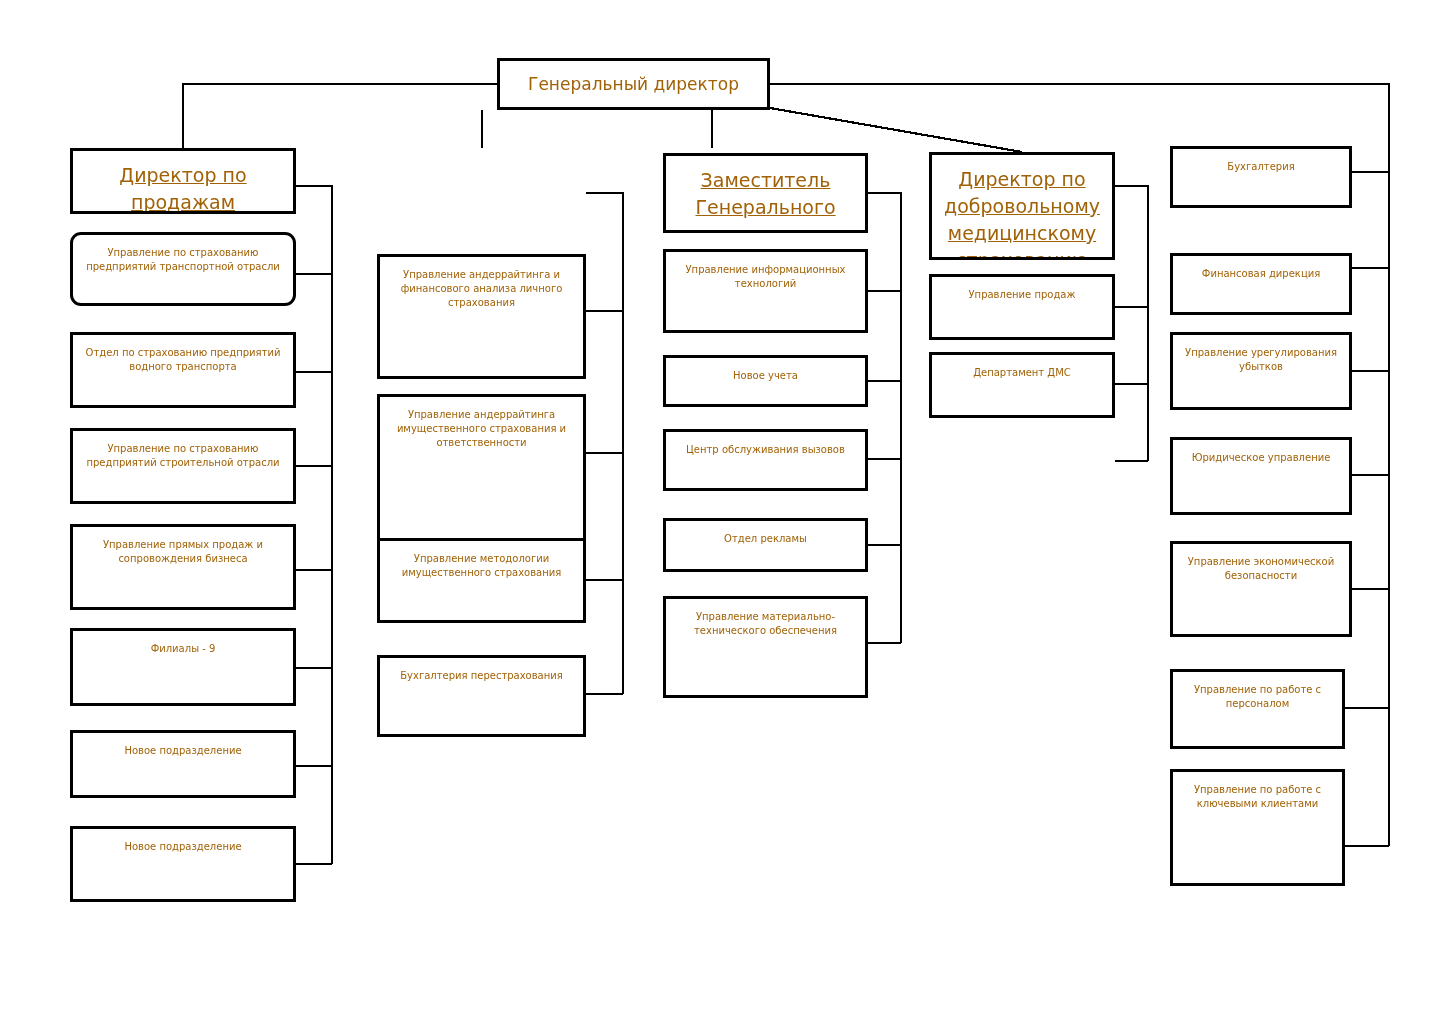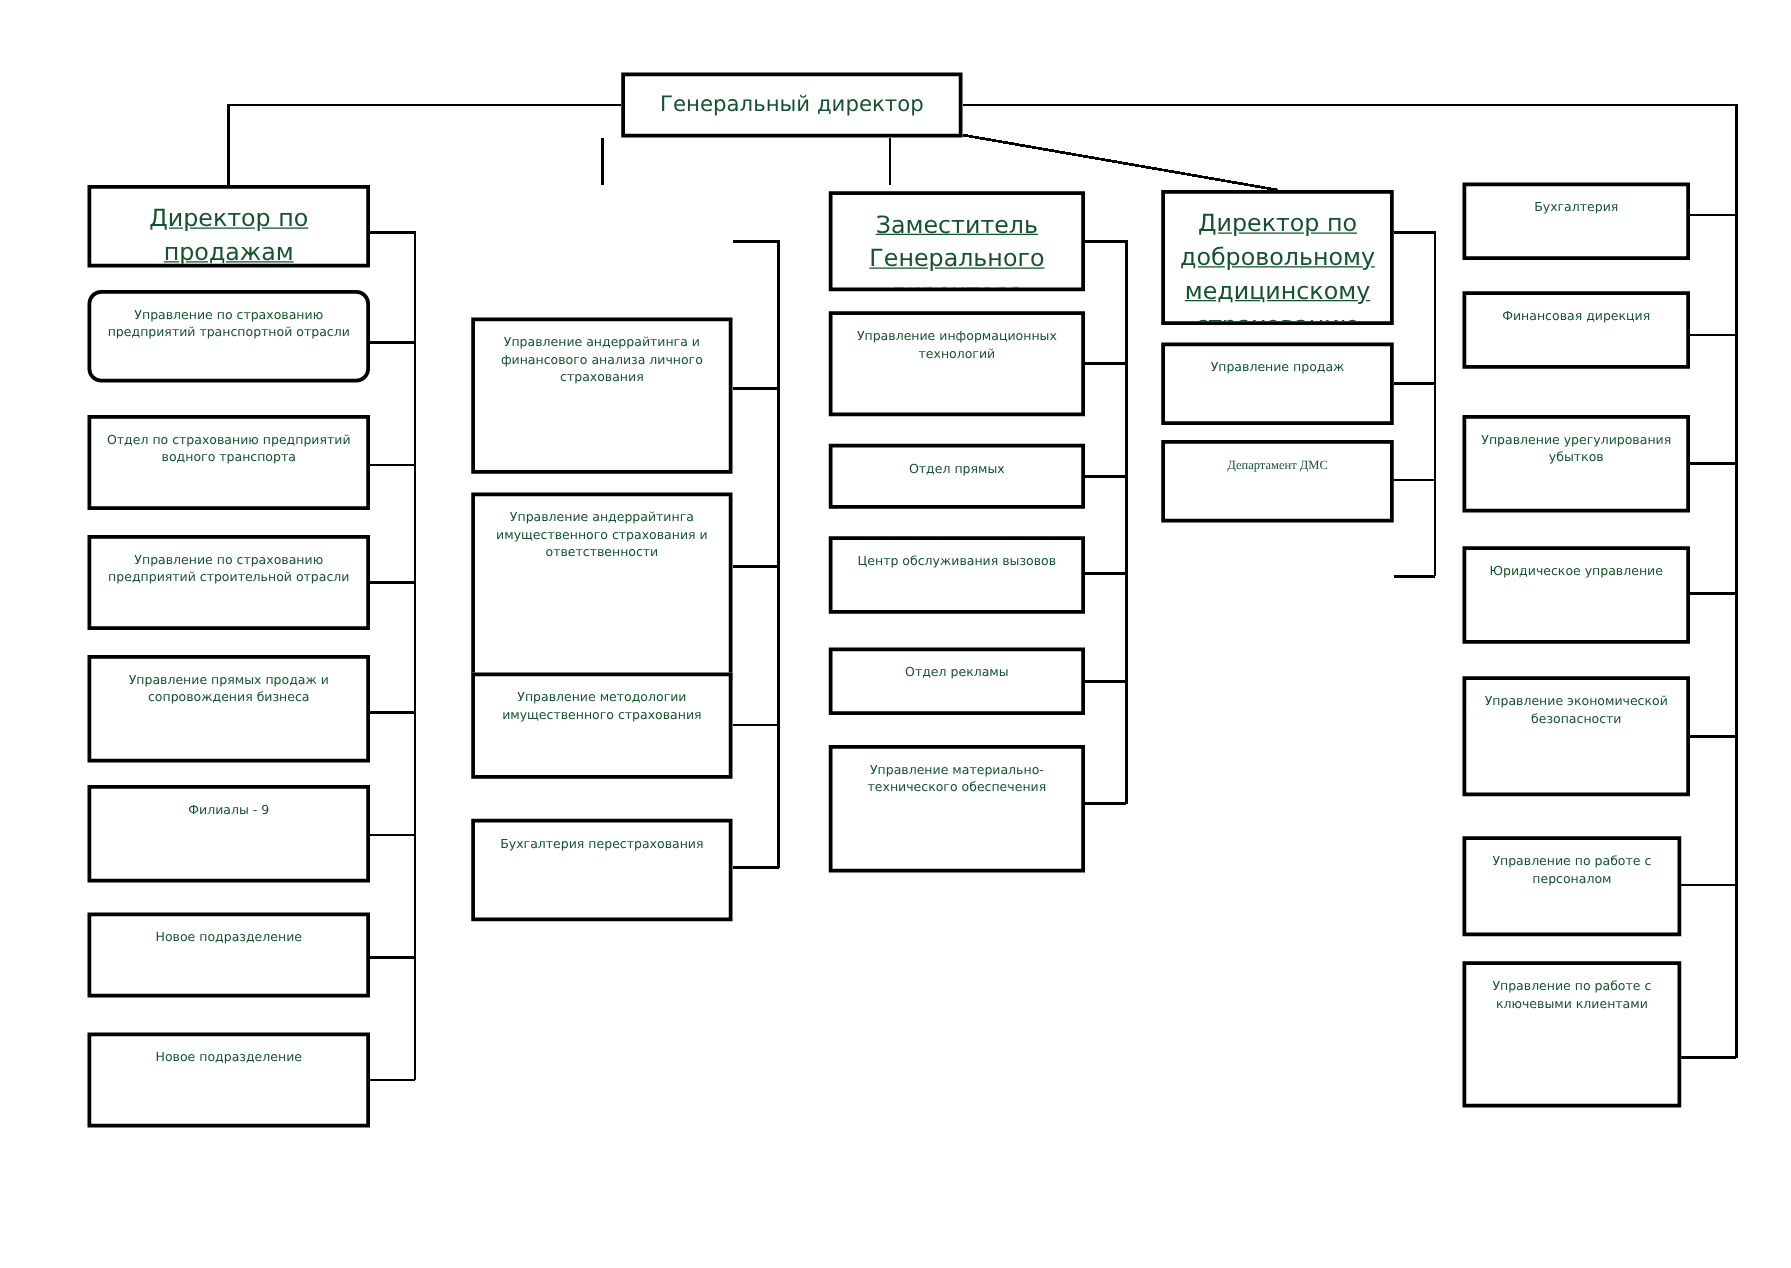--- a/index.html
+++ b/index.html
@@ -25,21 +25,21 @@
   }
   .node {
     position: absolute;
     box-sizing: border-box;
     background: #ffffff;
     border: 3px solid #000000;
     display: flex;
     align-items: flex-start;
     justify-content: center;
     text-align: center;
-    color: #14532d;
+    color: #a16207;
     line-height: 1.42;
     z-index: 3;
     overflow: hidden;
   }
   .node .node-label {
     display: block;
     width: 100%;
     padding: 0 6px;
     box-sizing: border-box;
   }
@@ -176,21 +176,21 @@
 
   <div class="node lvl1" style="left:663px; top:153px; width:205px; height:80px;">
     <span class="node-label">Заместитель Генерального директора</span>
   </div>
 
   <div class="node lvl2" style="left:663px; top:249px; width:205px; height:84px;">
     <span class="node-label">Управление информационных технологий</span>
   </div>
 
   <div class="node lvl2" style="left:663px; top:355px; width:205px; height:52px;">
-    <span class="node-label">Отдел прямых</span>
+    <span class="node-label">Новое учета</span>
   </div>
 
   <div class="node lvl2" style="left:663px; top:429px; width:205px; height:62px;">
     <span class="node-label">Центр обслуживания вызовов</span>
   </div>
 
   <div class="node lvl2" style="left:663px; top:518px; width:205px; height:54px;">
     <span class="node-label">Отдел рекламы</span>
   </div>
 
@@ -199,30 +199,30 @@
   </div>
 
   <div class="node lvl1" style="left:929px; top:152px; width:186px; height:108px;">
     <span class="node-label">Директор по добровольному медицинскому страхованию</span>
   </div>
 
   <div class="node lvl2" style="left:929px; top:274px; width:186px; height:66px;">
     <span class="node-label">Управление продаж</span>
   </div>
 
-  <div class="node lvl2" style="left:929px; top:352px; width:186px; height:66px;font-family:Liberation Serif, serif;">
+  <div class="node lvl2" style="left:929px; top:352px; width:186px; height:66px;">
     <span class="node-label">Департамент  ДМС</span>
   </div>
 
 
   <div class="node lvl2" style="left:1170px; top:146px; width:182px; height:62px;">
     <span class="node-label">Бухгалтерия</span>
   </div>
 
-  <div class="node lvl2" style="left:1170px; top:233px; width:182px; height:62px;">
+  <div class="node lvl2" style="left:1170px; top:253px; width:182px; height:62px;">
     <span class="node-label">Финансовая дирекция</span>
   </div>
 
   <div class="node lvl2" style="left:1170px; top:332px; width:182px; height:78px;">
     <span class="node-label">Управление урегулирования убытков</span>
   </div>
 
   <div class="node lvl2" style="left:1170px; top:437px; width:182px; height:78px;">
     <span class="node-label">Юридическое управление</span>
   </div>

